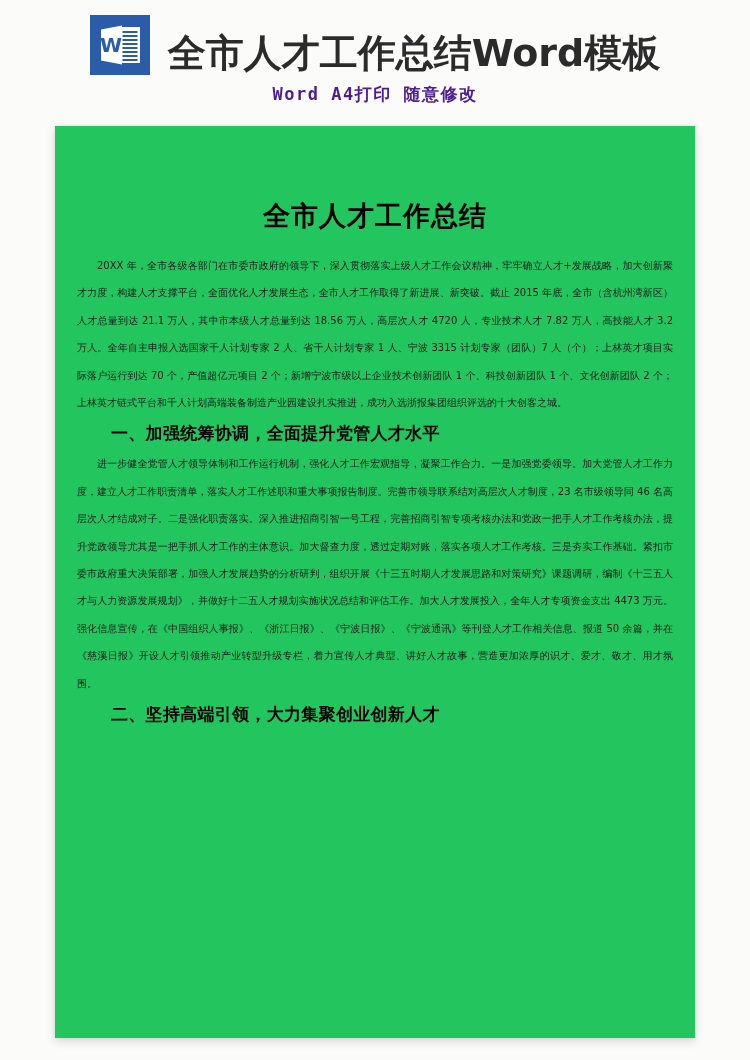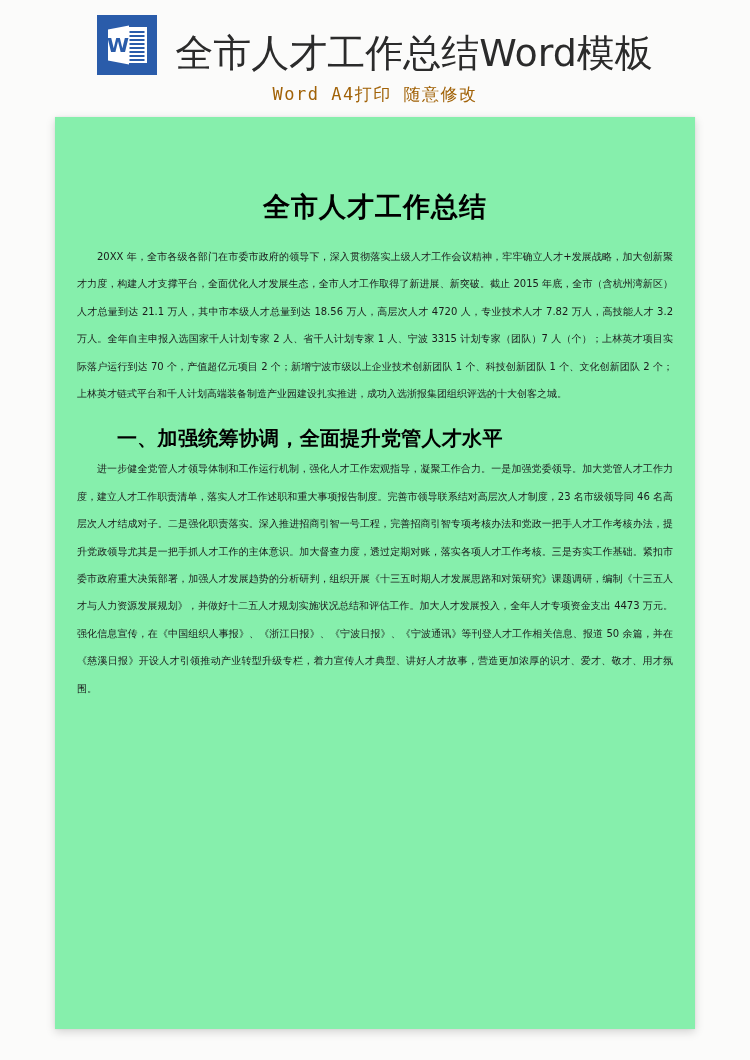--- a/index.html
+++ b/index.html
@@ -40,51 +40,52 @@
     width: 60px;
     height: 60px;
     background: #2a5caa;
     position: relative;
     flex: 0 0 auto;
     display: block;
   }
   .word-icon svg { display: block; }
   .header-title {
     font-size: 38px;
-    font-weight: normal;
+    font-weight: bold;
     color: #2b2b2b;
     letter-spacing: 0px;
     line-height: 1;
     white-space: nowrap;
     font-family: "DejaVu Sans", "Liberation Sans", sans-serif;
     margin-top: 16px;
   }
   .header-sub {
     margin-top: 7px;
     font-size: 17px;
-    color: #a16207;
+    color: #4c1d95;
     letter-spacing: 1.5px;
     font-family: "DejaVu Sans Mono", "Liberation Mono", monospace;
+    font-weight: bold;
   }
 
   
   .page-wrap {
     position: absolute;
     top: 110px;
     left: 0;
     width: 750px;
     height: 950px;
   }
   .page {
     position: absolute;
     left: 55px;
-    top: 7px;
+    top: 16px;
     width: 640px;
     height: 912px;
-    background: #86efac;
+    background: #22c55e;
     box-shadow: 0 3px 9px rgba(0,0,0,0.16), 0 0 2px rgba(0,0,0,0.07);
     overflow: hidden;
   }
   .page-inner {
     padding: 72px 12px 0 12px;
   }
 
   .doc-title {
     text-align: center;
     font-size: 27px;
@@ -101,25 +102,25 @@
     line-height: 27.4px;
     text-align: justify;
     text-justify: inter-ideograph;
     text-indent: 2em;
     margin: 0;
     padding: 0 10px 0 10px;
     font-family: "DejaVu Sans", "Liberation Sans", sans-serif;
   }
 
   .section-head {
-    font-size: 20px;
+    font-size: 17px;
     font-weight: bold;
     color: #000;
     line-height: 30px;
-    margin: 16px 0 2px 0;
+    margin: 2px 0 2px 0;
     padding-left: 10px;
     text-indent: 2em;
     letter-spacing: 0.3px;
     font-family: "DejaVu Sans", "Liberation Sans", sans-serif;
   }
 </style>
 </head>
 <body>
 
 <div class="header">
@@ -150,16 +151,17 @@
 </div>
 
 <div class="page-wrap">
   <div class="page">
     <div class="page-inner">
       <h1 class="doc-title">全市人才工作总结</h1>
       <div id="doc-blocks">
           <p class="para">20XX 年，全市各级各部门在市委市政府的领导下，深入贯彻落实上级人才工作会议精神，牢牢确立人才+发展战略，加大创新聚才力度，构建人才支撑平台，全面优化人才发展生态，全市人才工作取得了新进展、新突破。截止 2015 年底，全市（含杭州湾新区）人才总量到达 21.1 万人，其中市本级人才总量到达 18.56 万人，高层次人才 4720 人，专业技术人才 7.82 万人，高技能人才 3.2 万人。全年自主申报入选国家千人计划专家 2 人、省千人计划专家 1 人、宁波 3315 计划专家（团队）7 人（个）；上林英才项目实际落户运行到达 70 个，产值超亿元项目 2 个；新增宁波市级以上企业技术创新团队 1 个、科技创新团队 1 个、文化创新团队 2 个；上林英才链式平台和千人计划高端装备制造产业园建设扎实推进，成功入选浙报集团组织评选的十大创客之城。</p>
           <h2 class="section-head">一、加强统筹协调，全面提升党管人才水平</h2>
           <p class="para">进一步健全党管人才领导体制和工作运行机制，强化人才工作宏观指导，凝聚工作合力。一是加强党委领导。加大党管人才工作力度，建立人才工作职责清单，落实人才工作述职和重大事项报告制度。完善市领导联系结对高层次人才制度，23 名市级领导同 46 名高层次人才结成对子。二是强化职责落实。深入推进招商引智一号工程，完善招商引智专项考核办法和党政一把手人才工作考核办法，提升党政领导尤其是一把手抓人才工作的主体意识。加大督查力度，透过定期对账，落实各项人才工作考核。三是夯实工作基础。紧扣市委市政府重大决策部署，加强人才发展趋势的分析研判，组织开展《十三五时期人才发展思路和对策研究》课题调研，编制《十三五人才与人力资源发展规划》，并做好十二五人才规划实施状况总结和评估工作。加大人才发展投入，全年人才专项资金支出 4473 万元。强化信息宣传，在《中国组织人事报》、《浙江日报》、《宁波日报》、《宁波通讯》等刊登人才工作相关信息、报道 50 余篇，并在《慈溪日报》开设人才引领推动产业转型升级专栏，着力宣传人才典型、讲好人才故事，营造更加浓厚的识才、爱才、敬才、用才氛围。</p>
+          <h2 class="section-head">二、坚持高端引领，大力集聚创业创新人才</h2>
         </div>
     </div>
   </div>
 </div>
 
 </body></html>

